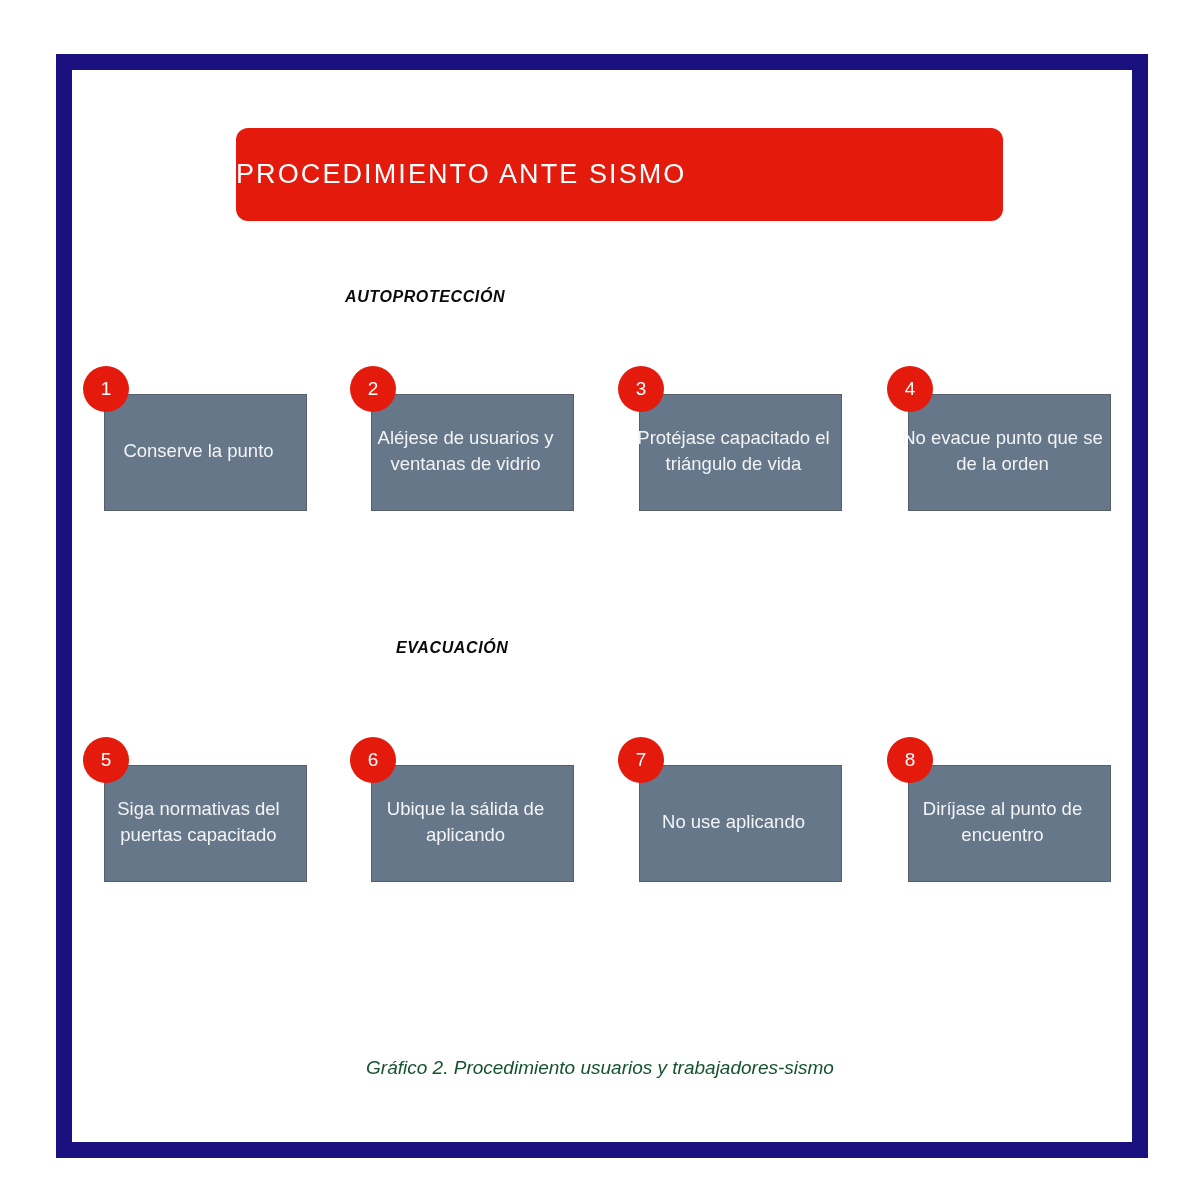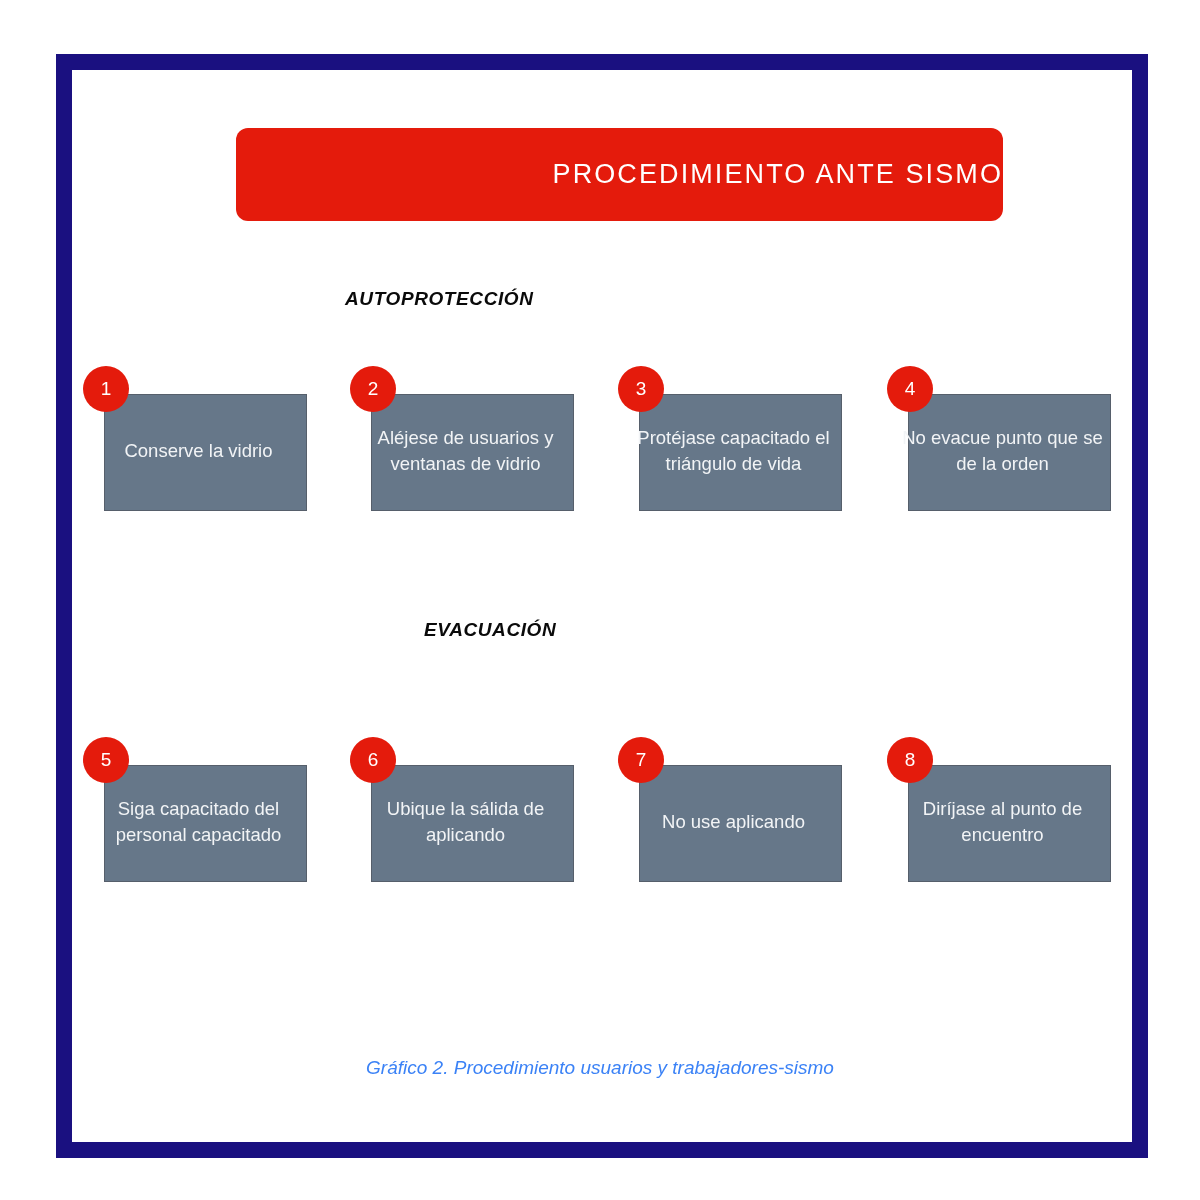--- a/index.html
+++ b/index.html
@@ -37,43 +37,43 @@
   .title-banner {
     position: absolute;
     left: 236px;
     top: 128px;
     width: 767px;
     height: 93px;
     background: #e41b0c;
     border-radius: 12px;
     display: flex;
     align-items: center;
-    justify-content: flex-end;
+    justify-content: flex-start;
   }
   .title-text {
     color: #ffffff;
     font-size: 27px;
     font-weight: 300;
     letter-spacing: 2.1px;
     white-space: nowrap;
     font-family: "Liberation Sans", sans-serif;
   }
 
   
   .section-heading {
     position: absolute;
-    font-size: 19px;
+    font-size: 16px;
     font-weight: bold;
     font-style: italic;
     color: #0a0a0a;
     letter-spacing: 0.6px;
     white-space: nowrap;
   }
   .section-heading.autoproteccion { left: 345px; top: 288px; }
-  .section-heading.evacuacion     { left: 396px; top: 619px; margin-left: 28px; }
+  .section-heading.evacuacion     { left: 396px; top: 639px; }
 
   
   .row {
     position: absolute;
     left: 0;
     top: 0;
     width: 1200px;
     height: 0;
   }
 
@@ -129,42 +129,42 @@
 
   
   .caption {
     position: absolute;
     left: 0;
     top: 1057px;
     width: 1200px;
     text-align: center;
     font-size: 19px;
     font-style: italic;
-    color: #3b82f6;
+    color: #14532d;
     font-family: "Liberation Sans", sans-serif;
   }
 </style>
 </head>
 <body>
 
 <div id="poster">
 
   <div class="frame"></div>
 
   <div class="title-banner">
     <span class="title-text">PROCEDIMIENTO ANTE SISMO</span>
   </div>
 
   <div class="section-heading autoproteccion">AUTOPROTECCIÓN</div>
 
   <div class="row">
 
     <div class="step" style="left:104px; top:394px;">
       <div class="step-box">
-        <span class="step-label">Conserve la vidrio</span>
+        <span class="step-label">Conserve la punto</span>
       </div>
       <div class="step-badge">1</div>
     </div>
 
     <div class="step" style="left:371px; top:394px;">
       <div class="step-box">
         <span class="step-label">Aléjese de usuarios y ventanas de vidrio</span>
       </div>
       <div class="step-badge">2</div>
     </div>
@@ -184,21 +184,21 @@
     </div>
 
   </div>
 
   <div class="section-heading evacuacion">EVACUACIÓN</div>
 
   <div class="row">
 
     <div class="step" style="left:104px; top:765px;">
       <div class="step-box">
-        <span class="step-label">Siga capacitado del personal capacitado</span>
+        <span class="step-label">Siga normativas del puertas capacitado</span>
       </div>
       <div class="step-badge">5</div>
     </div>
 
     <div class="step" style="left:371px; top:765px;">
       <div class="step-box">
         <span class="step-label">Ubique la sálida de aplicando</span>
       </div>
       <div class="step-badge">6</div>
     </div>

